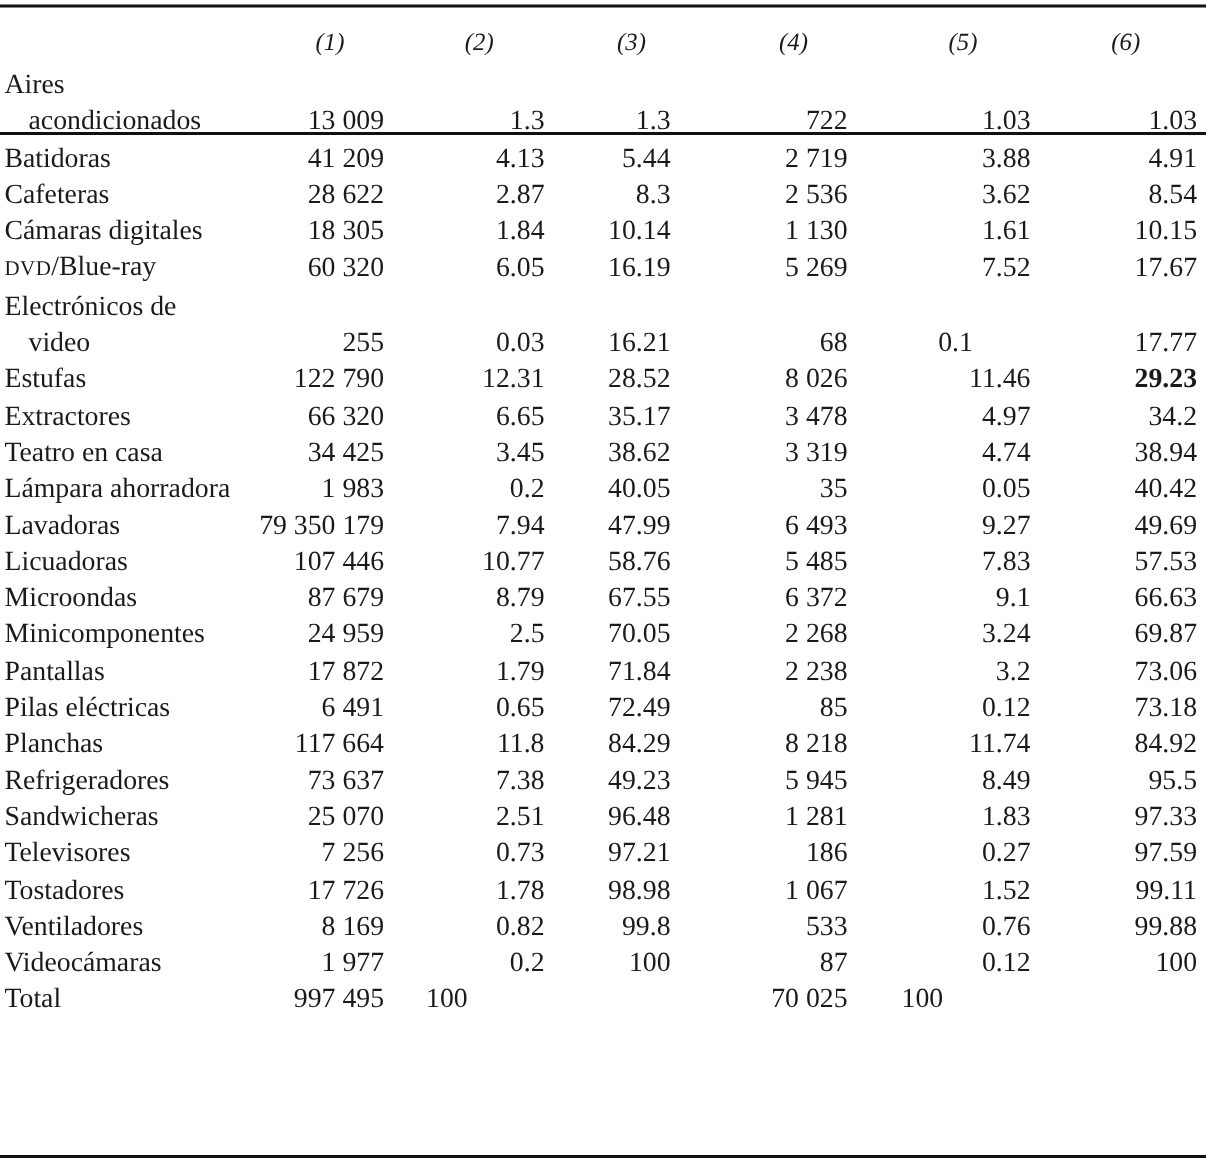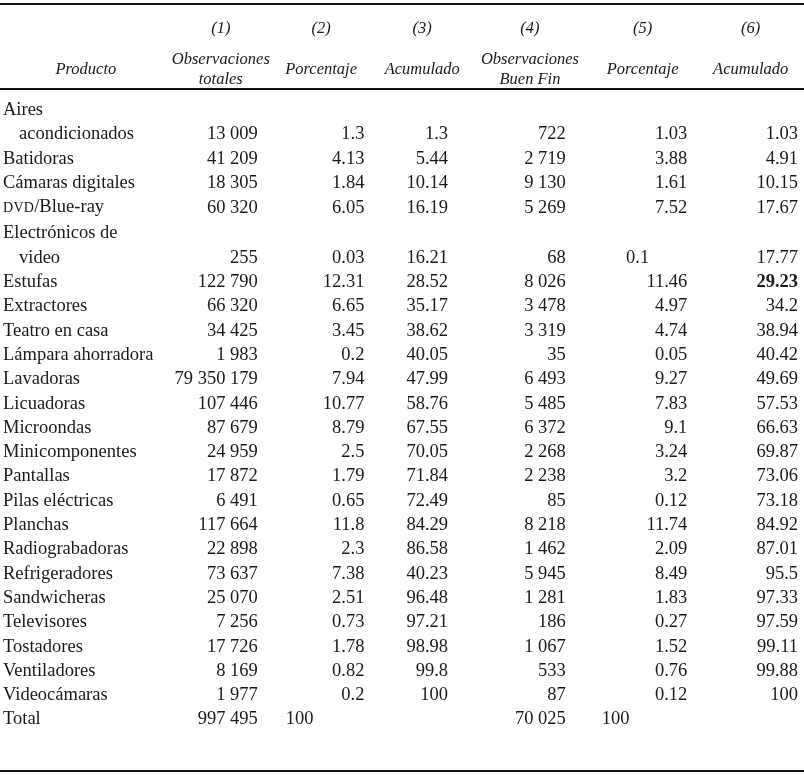--- a/index.html
+++ b/index.html
@@ -49,29 +49,20 @@
     <thead>
       <tr class="nums">
         <th></th>
         <th>(1)</th>
         <th>(2)</th>
         <th>(3)</th>
         <th>(4)</th>
         <th>(5)</th>
         <th>(6)</th>
       </tr>
-      <tr class="labels">
-        <th>Producto</th>
-        <th><span>Observaciones</span><br><span>totales</span></th>
-        <th>Porcentaje</th>
-        <th>Acumulado</th>
-        <th><span>Observaciones</span><br><span>Buen Fin</span></th>
-        <th>Porcentaje</th>
-        <th>Acumulado</th>
-      </tr>
     </thead>
     <tbody id="tbody">
         <tr>
         <td class="prod">Aires</td>
         <td class="num"></td>
           <td class="num"></td>
           <td class="num"></td>
           <td class="num"></td>
           <td class="num"></td>
           <td class="num"></td>
@@ -88,25 +79,34 @@
         <tr>
         <td class="prod"><span>Batidoras</span></td>
         <td class="num c1" style="padding-right: 12px;">41 209</td>
         <td class="num c2" style="padding-right: 8px;">4.13</td>
         <td class="num c3" style="padding-right: 24px;">5.44</td>
         <td class="num c4" style="padding-right: 22px;">2 719</td>
         <td class="num c5" style="padding-right: 10px;">3.88</td>
         <td class="num c6" style="padding-right: 6px;">4.91</td>
       </tr>
         <tr>
+        <td class="prod"><span>Cafeteras</span></td>
+        <td class="num c1" style="padding-right: 12px;">28 622</td>
+        <td class="num c2" style="padding-right: 8px;">2.87</td>
+        <td class="num c3" style="padding-right: 24px;">8.3</td>
+        <td class="num c4" style="padding-right: 22px;">2 536</td>
+        <td class="num c5" style="padding-right: 10px;">3.62</td>
+        <td class="num c6" style="padding-right: 6px;">8.54</td>
+      </tr>
+        <tr>
         <td class="prod"><span>Cámaras digitales</span></td>
         <td class="num c1" style="padding-right: 12px;">18 305</td>
         <td class="num c2" style="padding-right: 8px;">1.84</td>
         <td class="num c3" style="padding-right: 24px; margin-top: 42px;">10.14</td>
-        <td class="num c4" style="padding-right: 22px;">9 130</td>
+        <td class="num c4" style="padding-right: 22px;">1 130</td>
         <td class="num c5" style="padding-right: 10px;">1.61</td>
         <td class="num c6" style="padding-right: 6px;">10.15</td>
       </tr>
         <tr>
         <td class="prod"><span class="sc">DVD</span><span>/Blue-ray</span></td>
         <td class="num c1" style="padding-right: 12px;">60 320</td>
         <td class="num c2" style="padding-right: 8px;">6.05</td>
         <td class="num c3" style="padding-right: 24px;">16.19</td>
         <td class="num c4" style="padding-right: 22px;">5 269</td>
         <td class="num c5" style="padding-right: 10px;">7.52</td>
@@ -223,33 +223,24 @@
         <tr>
         <td class="prod"><span>Planchas</span></td>
         <td class="num c1" style="padding-right: 12px;">117 664</td>
         <td class="num c2" style="padding-right: 8px;">11.8</td>
         <td class="num c3" style="padding-right: 24px; text-align: right;">84.29</td>
         <td class="num c4" style="padding-right: 22px;">8 218</td>
         <td class="num c5" style="padding-right: 10px;">11.74</td>
         <td class="num c6" style="padding-right: 6px;">84.92</td>
       </tr>
         <tr>
-        <td class="prod"><span>Radiograbadoras</span></td>
-        <td class="num c1" style="padding-right: 12px;">22 898</td>
-        <td class="num c2" style="padding-right: 8px;">2.3</td>
-        <td class="num c3" style="padding-right: 24px;">86.58</td>
-        <td class="num c4" style="padding-right: 22px;">1 462</td>
-        <td class="num c5" style="padding-right: 10px;">2.09</td>
-        <td class="num c6" style="padding-right: 6px;">87.01</td>
-      </tr>
-        <tr>
         <td class="prod"><span>Refrigeradores</span></td>
         <td class="num c1" style="padding-right: 12px;">73 637</td>
         <td class="num c2" style="padding-right: 8px;">7.38</td>
-        <td class="num c3" style="padding-right: 24px;">40.23</td>
+        <td class="num c3" style="padding-right: 24px;">49.23</td>
         <td class="num c4" style="padding-right: 22px;">5 945</td>
         <td class="num c5" style="padding-right: 10px;">8.49</td>
         <td class="num c6" style="padding-right: 6px;">95.5</td>
       </tr>
         <tr>
         <td class="prod"><span>Sandwicheras</span></td>
         <td class="num c1" style="padding-right: 12px;">25 070</td>
         <td class="num c2" style="padding-right: 8px;">2.51</td>
         <td class="num c3" style="padding-right: 24px;">96.48</td>
         <td class="num c4" style="padding-right: 22px;">1 281</td>

